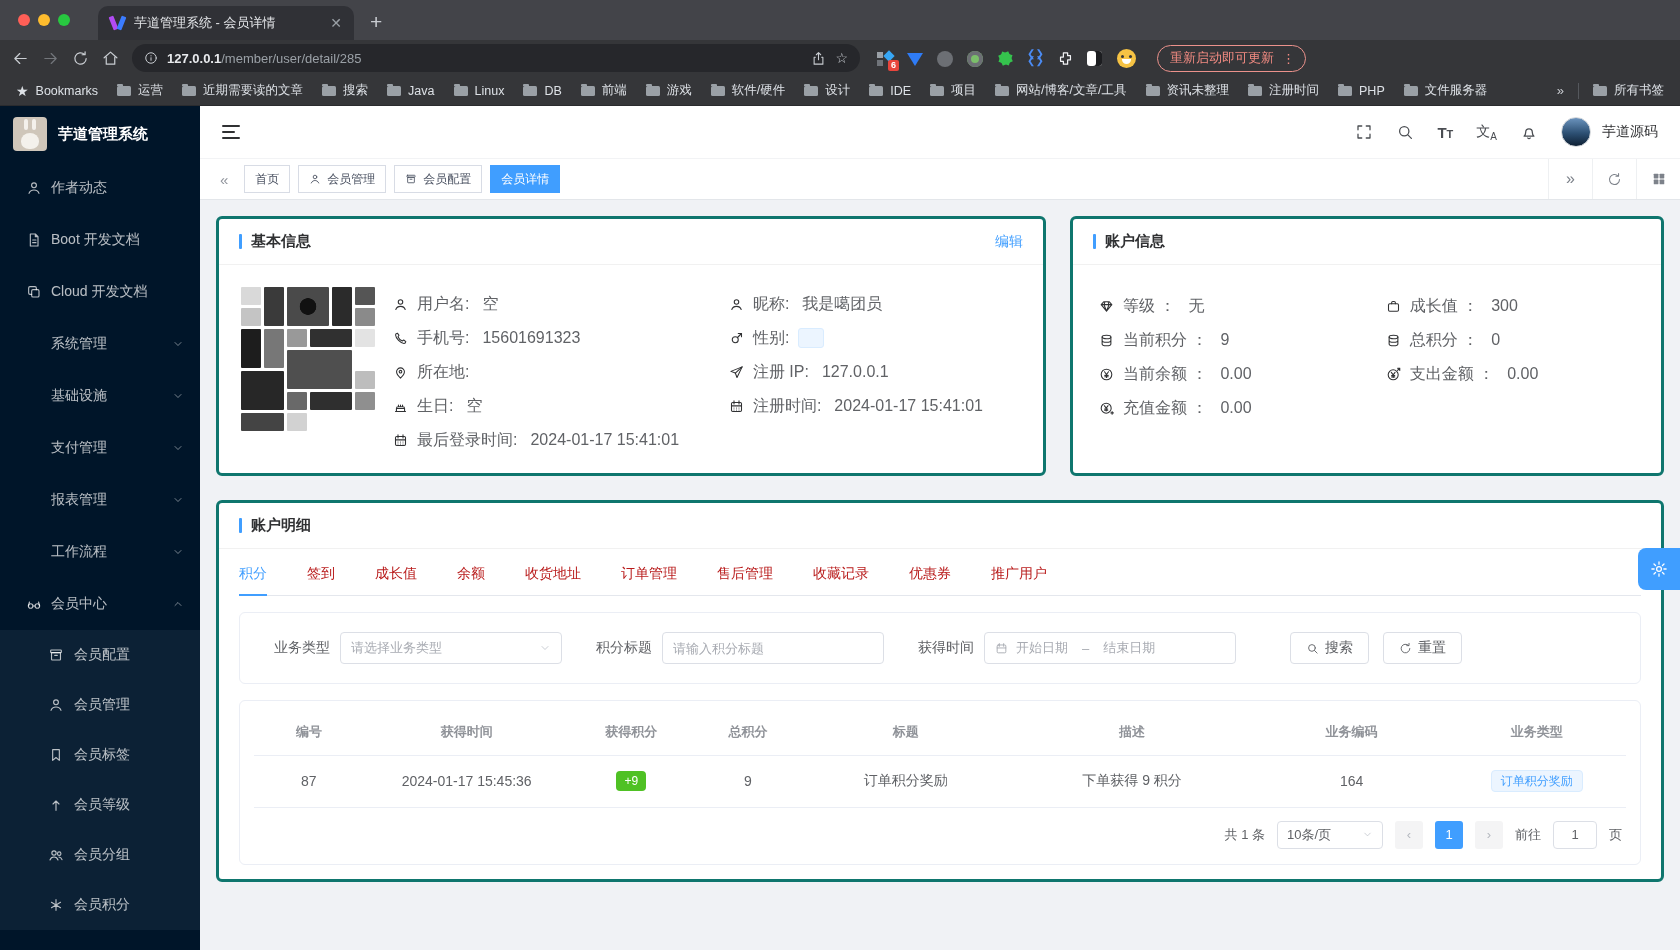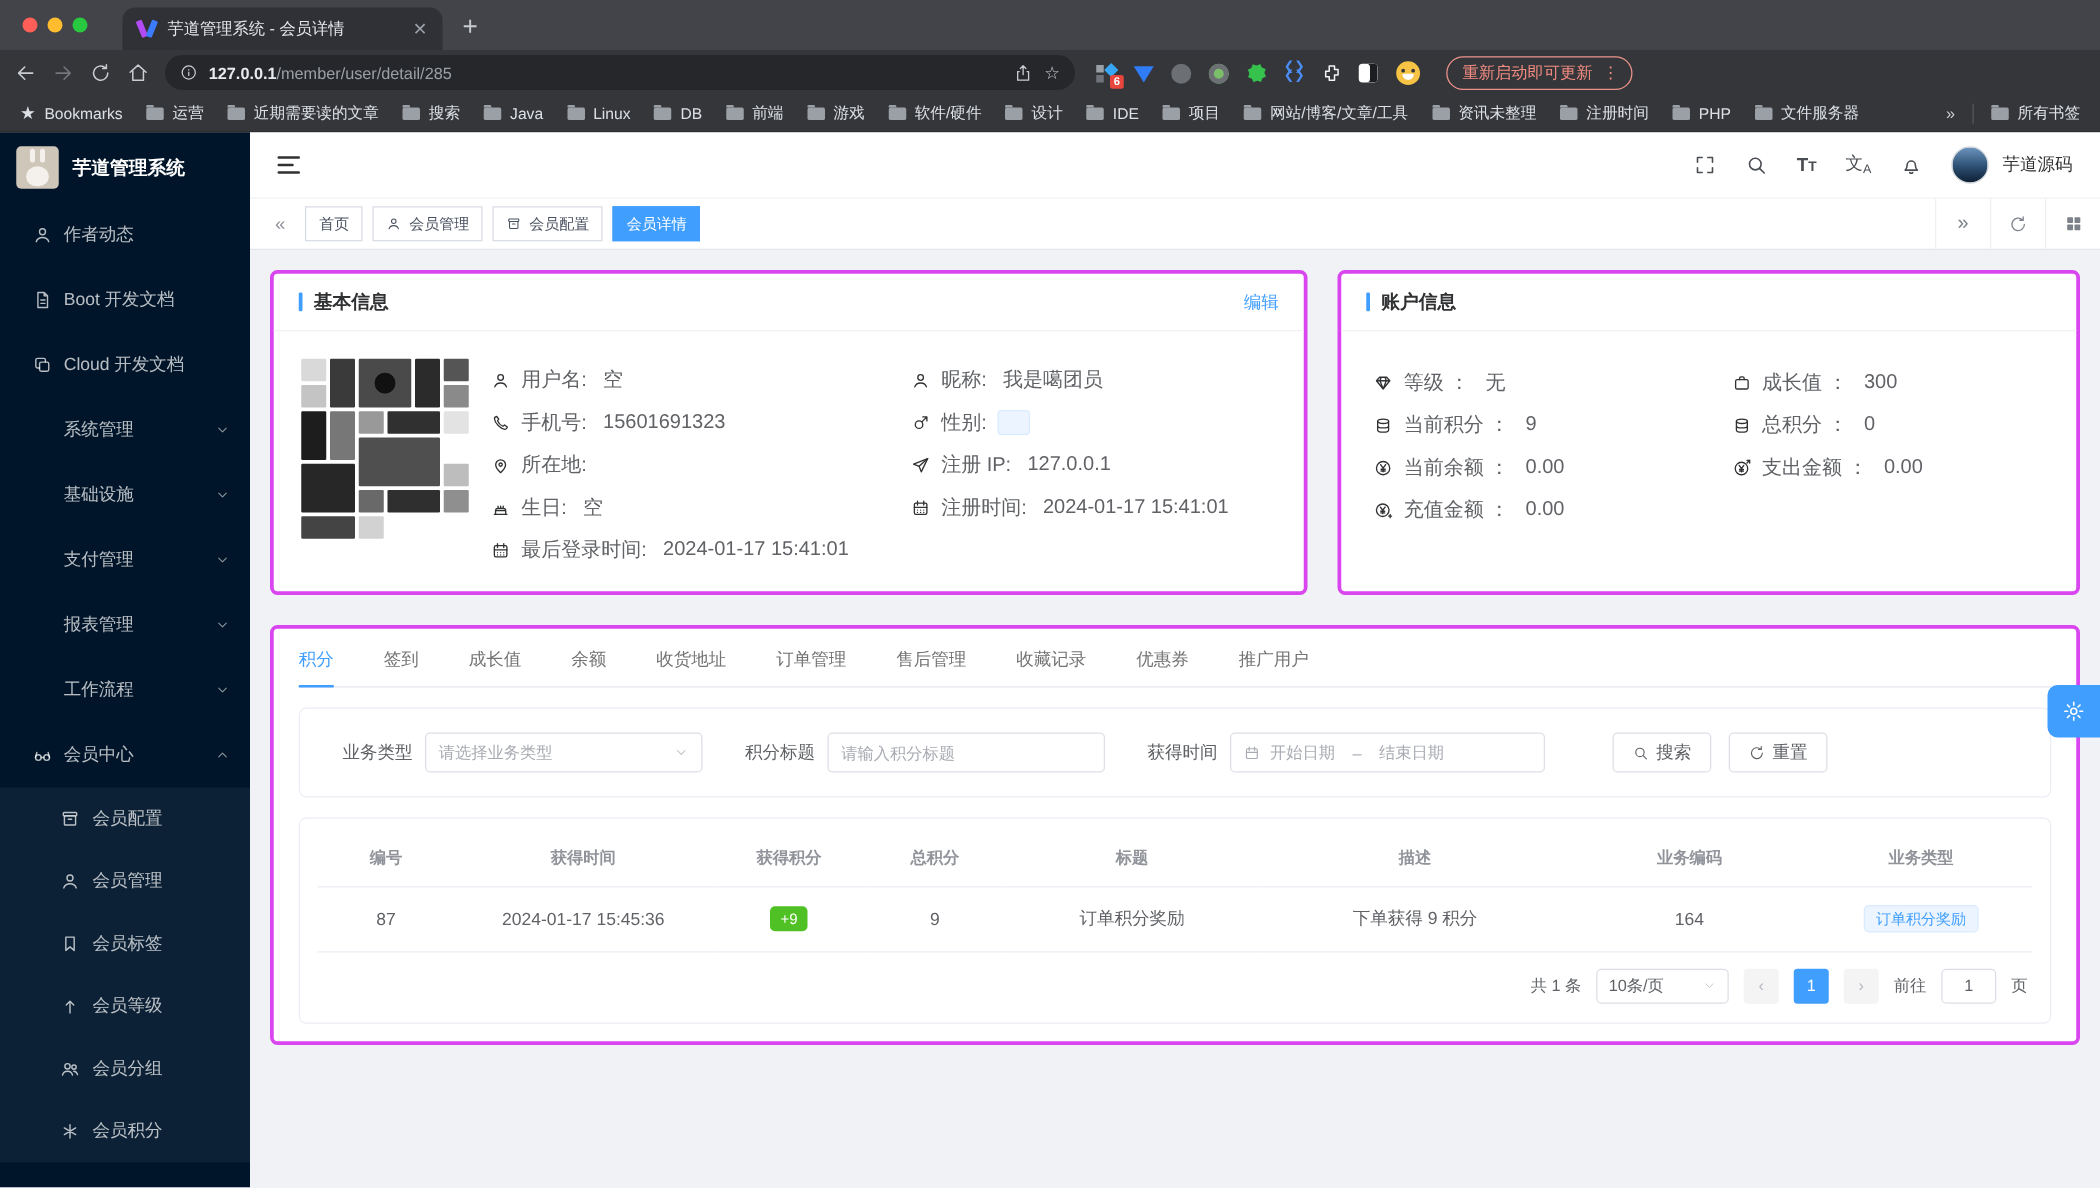--- a/index.html
+++ b/index.html
@@ -86,41 +86,41 @@
   .tag-arr { color:#90949c; font-size:15px; padding:0 8px; cursor:pointer; }
   .tag { height:28px; border:1px solid #d8dce5; background:#fff; color:#495060; font-size:12px; display:inline-flex; align-items:center; gap:6px; padding:0 10px; margin-left:8px; cursor:pointer; white-space:nowrap; }
   .tag .ic { width:12px; height:12px; }
   .tag.active { background:#409eff; border-color:#409eff; color:#fff; }
   .tags-right { margin-left:auto; display:flex; align-items:stretch; height:100%; }
   .tctl { width:44px; display:flex; align-items:center; justify-content:center; color:#7d828a; border-left:1px solid #eef0f2; cursor:pointer; }
   .tctl .ic { width:15px; height:15px; }
 
   .content { flex:1; padding:16px 16px 0; }
   .row1 { display:flex; gap:24px; }
-  .card { background:#fff; border:3px solid #d946ef; border-radius:6px; }
+  .card { background:#fff; border:3px solid #0f766e; border-radius:6px; }
   .card-head { display:flex; align-items:center; padding:13px 20px; border-bottom:1px solid #f1f1f1; }
   .ct { display:flex; align-items:center; gap:9px; font-size:15px; font-weight:bold; color:#303133; }
   .tbar { width:3px; height:15px; background:#409eff; border-radius:1px; }
   .edit-link { margin-left:auto; color:#409eff; font-size:14px; cursor:pointer; }
   .card.basic { width:830px; flex:none; }
   .card.account { flex:1; }
   .basic-body { display:flex; padding:22px 22px 16px; }
   .collage { width:134px; height:120px; margin-right:18px; display:grid; grid-template-columns:repeat(6,1fr); grid-auto-rows:18px; gap:3px; flex:none; }
   .collage div { border-radius:1px; }
   .info-grid { flex:1; display:grid; grid-template-columns:1.15fr 1fr; align-content:start; }
   .frow { display:flex; align-items:center; height:34px; color:#606266; font-size:16px; gap:9px; }
   .frow .ic { width:15px; height:15px; color:#303133; }
   .fval { margin-left:4px; }
   .gender-tag { width:26px; height:20px; background:#ecf5ff; border:1px solid #d9ecff; border-radius:3px; display:inline-block; }
   .account-body { padding:24px 26px; display:grid; grid-template-columns:1.15fr 1fr; align-content:start; }
 
   .card.detail { margin-top:24px; }
   .detail-body { padding:2px 20px 14px; }
   .tabs { display:flex; gap:40px; border-bottom:1px solid #e4e7ed; }
-  .tab-item { padding:14px 0 12px; font-size:14px; color:#737373; cursor:pointer; position:relative; }
+  .tab-item { padding:14px 0 12px; font-size:14px; color:#b91c1c; cursor:pointer; position:relative; }
   .tab-item.active { color:#409eff; }
   .tab-item.active::after { content:""; position:absolute; left:0; right:0; bottom:-1px; height:2px; background:#409eff; }
   .filter-box { margin-top:16px; border:1px solid #ebeef5; border-radius:6px; padding:19px 18px; display:flex; align-items:center; }
   .flabel { color:#606266; font-size:14px; margin:0 10px 0 34px; white-space:nowrap; }
   .flabel:first-child { margin-left:16px; }
   .fsel { width:222px; height:32px; border:1px solid #dcdfe6; border-radius:4px; background:#fff; display:flex; align-items:center; justify-content:space-between; padding:0 10px; color:#a8abb2; font-size:13px; cursor:pointer; }
   .fsel .ic { width:12px; height:12px; color:#c0c4cc; }
   .finput { width:222px; height:32px; border:1px solid #dcdfe6; border-radius:4px; padding:0 10px; font-size:13px; color:#606266; font-family:inherit; }
   .finput::placeholder { color:#a8abb2; }
   .frange { width:252px; height:32px; border:1px solid #dcdfe6; border-radius:4px; background:#fff; display:flex; align-items:center; gap:8px; padding:0 10px; color:#a8abb2; font-size:13px; cursor:pointer; }
@@ -764,20 +764,26 @@
                   </svg>
                 </span>
               <span>充值金额 ：</span>
               <span class="fval">0.00</span>
             </div>
           </div>
         </div>
       </div>
 
       <div class="card detail">
+        <div class="card-head" style="border-bottom:1px solid #f1f1f1;">
+          <span class="ct">
+              <i class="tbar"></i>
+              <span>账户明细</span>
+            </span>
+        </div>
         <div class="detail-body">
           <div class="tabs">
             <span class="tab-item active">积分</span>
             <span class="tab-item">签到</span>
             <span class="tab-item">成长值</span>
             <span class="tab-item">余额</span>
             <span class="tab-item">收货地址</span>
             <span class="tab-item">订单管理</span>
             <span class="tab-item">售后管理</span>
             <span class="tab-item">收藏记录</span>

